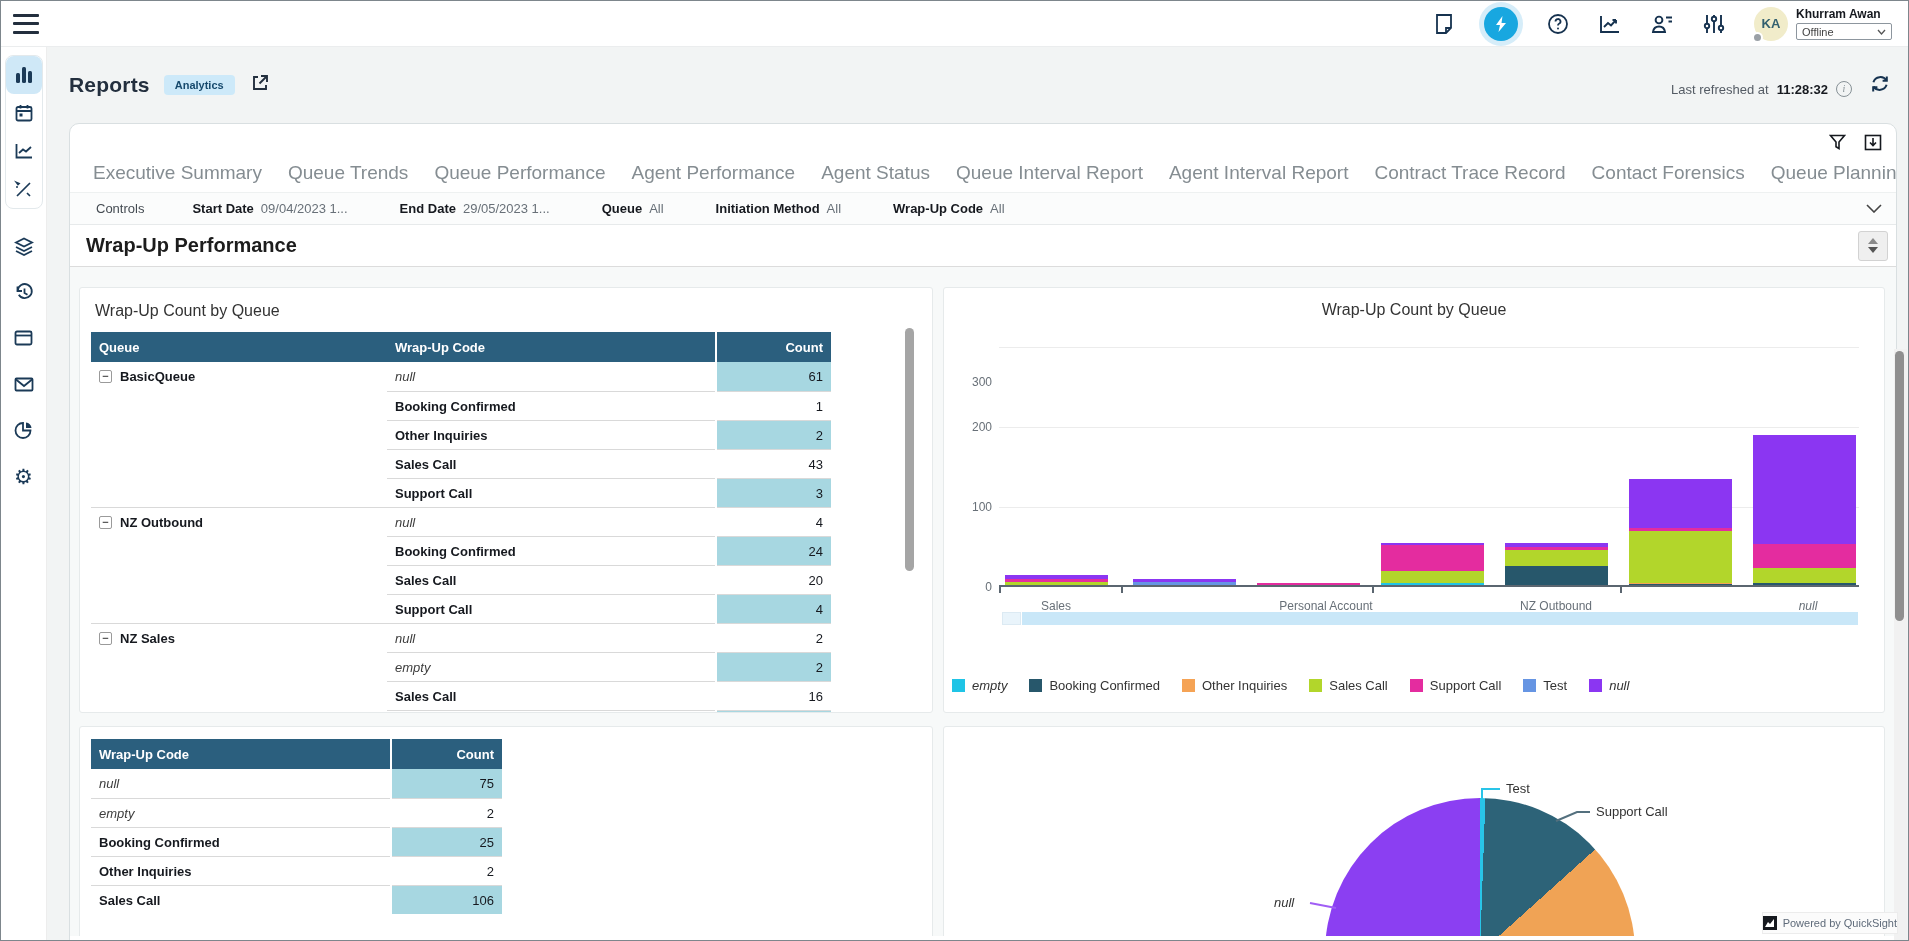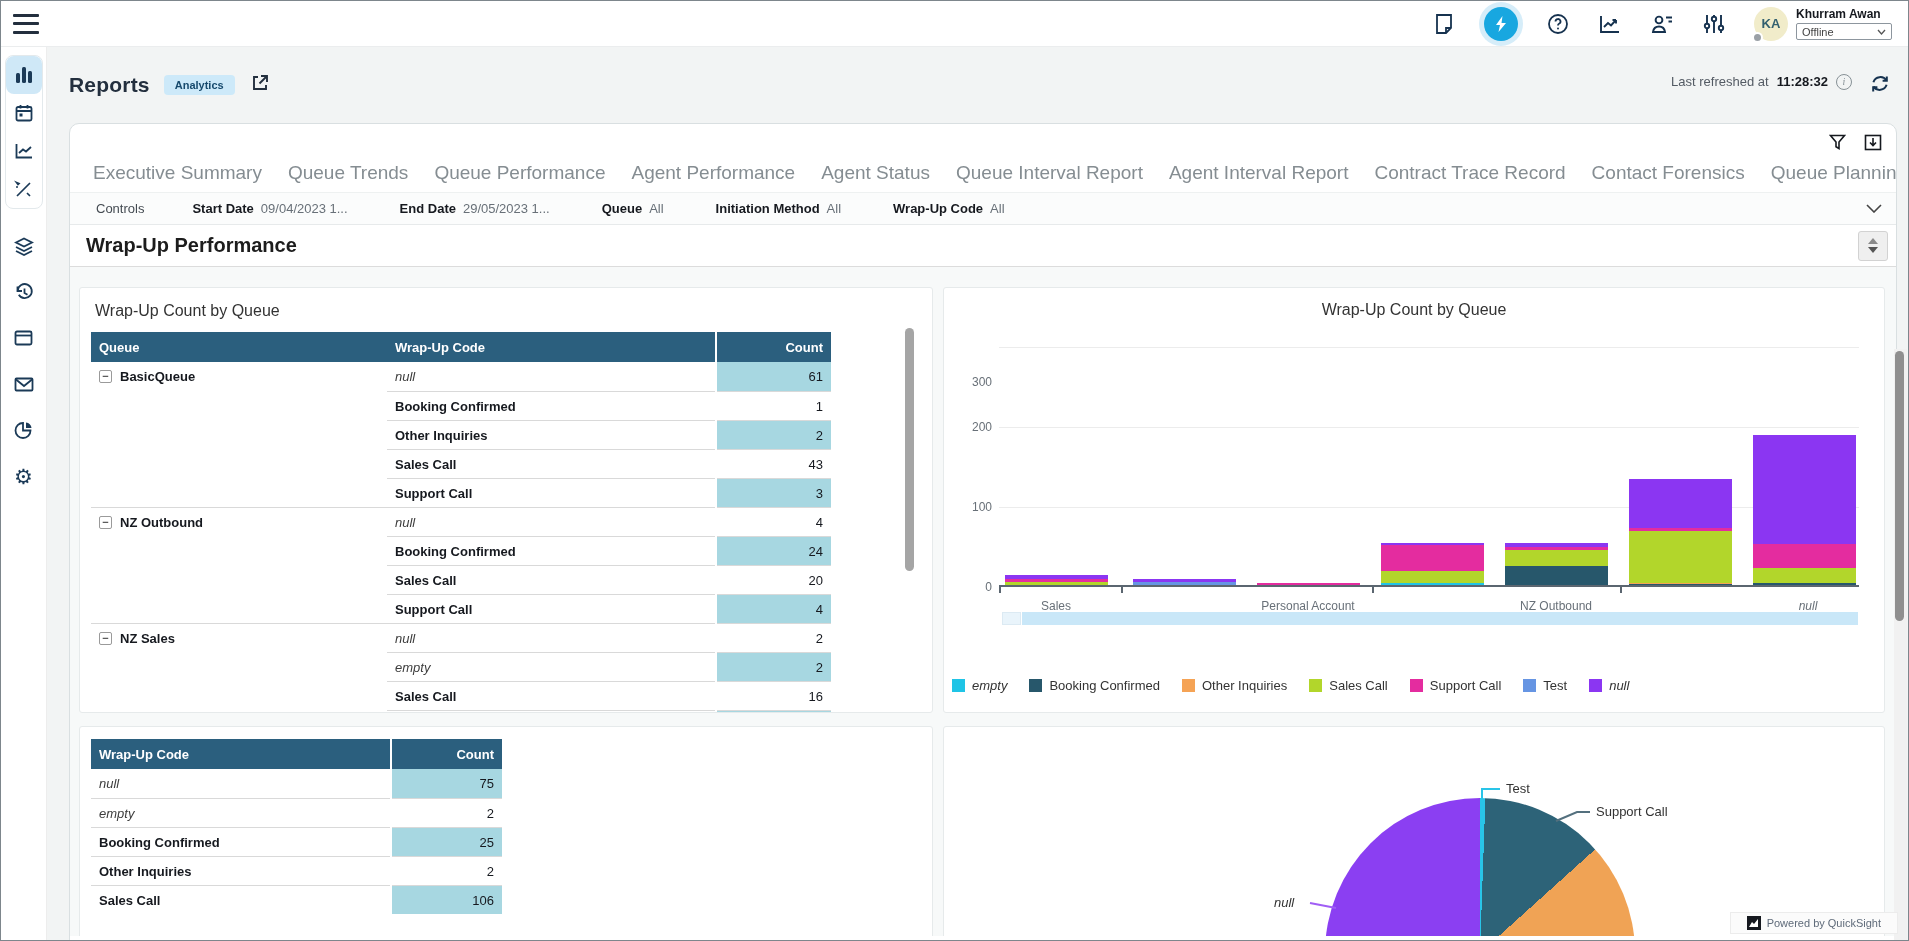--- a/index.html
+++ b/index.html
@@ -29,21 +29,21 @@
   .side-item.active { background:#cfe8f7; border-radius:8px; }
   .side-item.spaced { margin-top:8px; }
   .gear-glyph { font-size:21px; line-height:1; color:#1b3a57; }
 
   
   .main { position:absolute; top:46px; left:46px; right:0; bottom:0; background:#f2f4f4; }
   .main-header { height:76px; display:flex; align-items:center; padding:0 18px 0 22px; }
   .page-title { font-size:21px; font-weight:bold; color:#232f3e; letter-spacing:.2px; }
   .badge { margin-left:14px; background:#cde9f9; color:#174a6d; font-size:11px; font-weight:bold; padding:4px 11px; border-radius:4px; }
   .ext-icon { margin-left:16px; color:#232f3e; }
-  .refresh-cluster { margin-left:auto; display:flex; align-items:flex-start; gap:8px; font-size:13px; color:#545b64; }
+  .refresh-cluster { margin-left:auto; display:flex; align-items:flex-end; gap:8px; font-size:13px; color:#545b64; }
   .refresh-time { font-weight:bold; color:#16191f; }
   .info-icon { width:16px; height:16px; border:1px solid #879196; color:#879196; border-radius:50%; font-size:10px; display:flex; align-items:center; justify-content:center; font-style:italic; font-family:"Liberation Serif",serif; }
   .refresh-icon { color:#16324f; margin-left:10px; }
 
   
   .card { position:absolute; top:76px; left:22px; width:1828px; bottom:-2px; background:#fff; border:1px solid #d9dfe1; border-radius:10px 10px 0 0; overflow:hidden; }
   .card-toolbar { height:36px; display:flex; align-items:center; justify-content:flex-end; gap:18px; padding:4px 14px 0 0; color:#16191f; }
   .tabs-row { height:32px; display:flex; align-items:flex-end; padding-left:10px; }
   .tab { font-size:19px; color:#858d92; padding:7px 13px 8px; white-space:nowrap; cursor:pointer; }
   .tab.active { color:#16191f; font-weight:bold; background:#fff; border:1px solid #e3e7e8; border-bottom:none; border-radius:5px 5px 0 0; box-shadow:0 -2px 3px rgba(0,0,0,.04); }
@@ -102,21 +102,21 @@
   .swatch { width:13px; height:13px; }
 
   
   .pie-disc { position:absolute; left:381px; top:71px; width:310px; height:310px; border-radius:50%; }
   .pie-label { position:absolute; font-size:13px; color:#333; }
   .pie-lines { position:absolute; left:0; top:0; pointer-events:none; }
 
   
   .page-vscroll-track { position:absolute; right:1px; top:348px; width:13px; bottom:0; background:#f1f1f1; z-index:9; }
   .page-vscroll-thumb { position:absolute; right:3px; top:2px; width:9px; height:270px; background:#8f8f8f; border-radius:5px; }
-  .powered { position:absolute; right:10px; bottom:6px; background:#fbfbfb; border:1px solid #ececec; display:flex; align-items:center; gap:6px; padding:3px 16px; font-size:11px; color:#5f6b7a; z-index:10; }
+  .powered { position:absolute; right:10px; bottom:6px; background:#fbfbfb; border:1px solid #ececec; display:flex; align-items:center; gap:6px; padding:3px 0; font-size:11px; color:#5f6b7a; z-index:10; }
   .powered-logo { width:14px; height:14px; background:#16191f; display:flex; align-items:center; justify-content:center; }
 </style>
 </head>
 <body>
 
 <div class="app">
 
   <div class="topbar">
     <div class="hamburger">
         <span></span>
@@ -513,21 +513,21 @@
                 <div class="seg" style="height: 1.6px; background: rgb(39, 87, 107);"></div>
                 <div class="seg" style="height: 15.2px; background: rgb(178, 214, 43);"></div>
                 <div class="seg" style="height: 24px; background: rgb(228, 44, 159);"></div>
                 <div class="seg" style="height: 109.6px; background: rgb(139, 54, 242);"></div>
               </div>
               <div class="xtick" style="left: 0px;"></div>
               <div class="xtick" style="left: 122px;"></div>
               <div class="xtick" style="left: 373px;"></div>
               <div class="xtick" style="left: 621px;"></div>
               <div class="xlab" style="left: 57px;">Sales</div>
-              <div class="xlab" style="left: 309px;">Personal Account</div>
+              <div class="xlab" style="left: 327px;">Personal Account</div>
               <div class="xlab" style="left: 557px;">NZ Outbound</div>
               <div class="xlab" style="left: 809px; font-style: italic;">null</div>
             </div>
           <div id="bar-xlabels"></div>
           <div class="hscroll-sq"></div>
           <div class="hscroll"></div>
           <div class="legend" id="legend-row">
               <span class="leg-item">
                 <span class="swatch" style="background: rgb(31, 196, 230);"></span>
                 <span style="font-style: italic;">empty</span>

